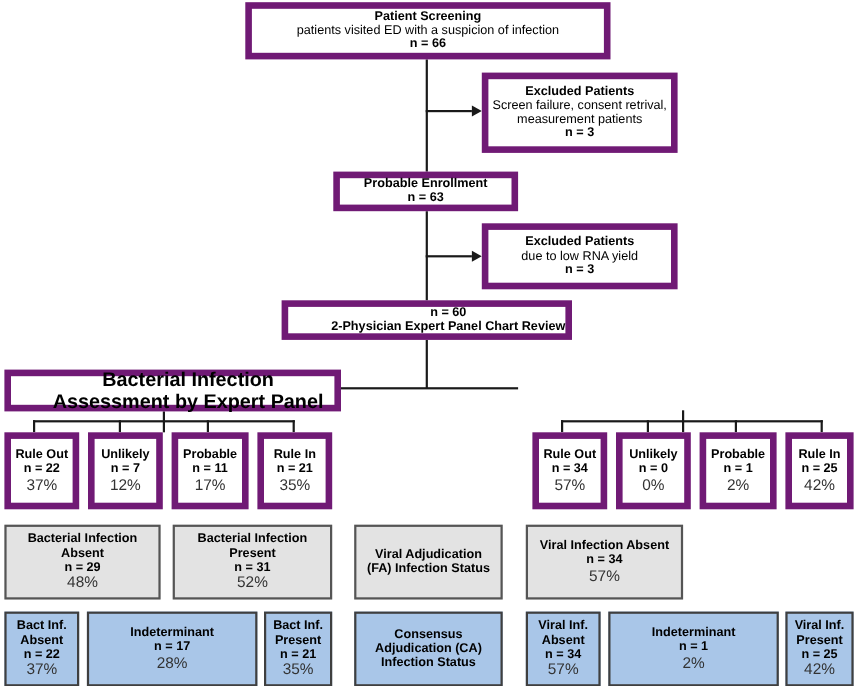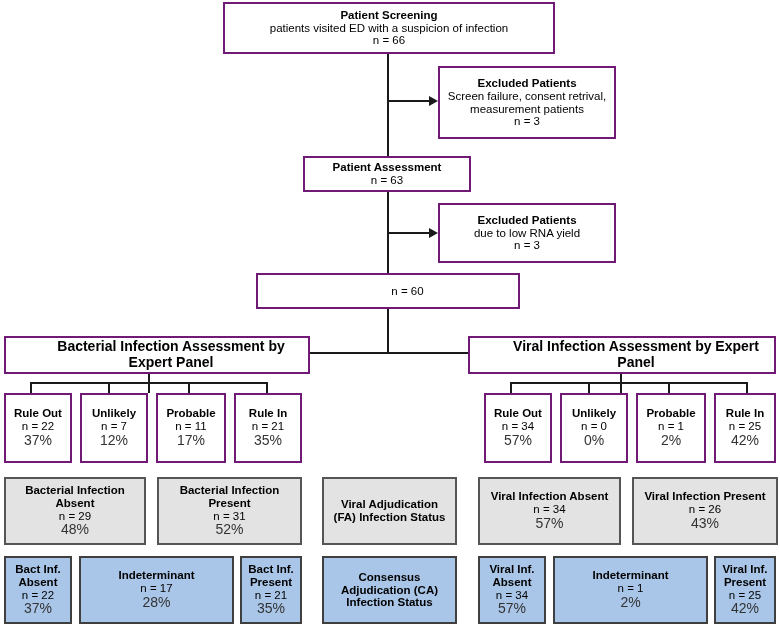--- a/index.html
+++ b/index.html
@@ -14,21 +14,21 @@
   #canvas {
     position: relative;
     width: 780px;
     height: 624px;
     background: #ffffff;
     overflow: hidden;
   }
   .box {
     position: absolute;
     box-sizing: border-box;
-    border: 2px solid #701a75;
+    border: 6px solid #701a75;
     background: #ffffff;
     display: flex;
     flex-direction: column;
     align-items: center;
     justify-content: center;
     text-align: center;
     line-height: 1.12;
     font-size: 11.5px;
   }
   .box.shaded {
@@ -41,21 +41,21 @@
   }
   .ttl {
     font-weight: bold;
     font-size: 11.5px;
   }
   .sub {
     font-weight: normal;
     font-size: 11.5px;
   }
   .nval {
-    font-weight: normal;
+    font-weight: bold;
     font-size: 11.5px;
   }
   .pct {
     font-weight: normal;
     font-size: 14px;
     color: #333;
   }
   .line {
     position: absolute;
     background: #1a1a1a;
@@ -63,21 +63,21 @@
   .vline { width: 2px; }
   .hline { height: 2px; }
   .arrowhead {
     position: absolute;
     width: 0;
     height: 0;
     border-top: 5px solid transparent;
     border-bottom: 5px solid transparent;
     border-left: 9px solid #1a1a1a;
   }
-  .lrg { font-size: 14px; padding-left: 28px; }
+  .lrg { font-size: 18px; padding-left: 28px; }
 </style>
 </head>
 <body>
 
 <div id="canvas">
 
   <div class="line vline" style="left:387px; top:52px; height:106px;"></div>
   <div class="line hline" style="left:387px; top:100px; width:42px;"></div>
   <div class="arrowhead" style="left:429px; top:96px;"></div>
 
@@ -109,41 +109,39 @@
   </div>
 
   <div class="box" style="left:438px; top:66px; width:178px; height:73px;">
     <div class="ttl">Excluded Patients</div>
     <div class="sub">Screen failure, consent retrival,</div>
     <div class="sub">measurement patients</div>
     <div class="nval">n = 3</div>
   </div>
 
   <div class="box" style="left:303px; top:156px; width:168px; height:36px;">
-    <div class="ttl">Patient Assessment</div>
+    <div class="ttl">Probable Enrollment</div>
     <div class="nval">n = 63</div>
   </div>
 
   <div class="box" style="left:438px; top:203px; width:178px; height:60px;">
     <div class="ttl">Excluded Patients</div>
     <div class="sub">due to low RNA yield</div>
     <div class="nval">n = 3</div>
   </div>
 
   <div class="box" style="left:256px; top:273px; width:264px; height:36px;padding-left:39px;">
     <div class="nval">n = 60</div>
+    <div class="ttl">2-Physician Expert Panel Chart Review</div>
   </div>
 
   <div class="box" style="left:4px; top:336px; width:306px; height:38px;">
     <div class="ttl lrg">Bacterial Infection Assessment by Expert Panel</div>
   </div>
 
-  <div class="box" style="left:468px; top:336px; width:308px; height:38px;">
-    <div class="ttl lrg">Viral Infection Assessment by Expert Panel</div>
-  </div>
 
   <div class="box" style="left:4px; top:393px; width:68px; height:70px;">
     <div class="ttl">Rule Out</div>
     <div class="nval">n = 22</div>
     <div class="pct">37%</div>
   </div>
   <div class="box" style="left:80px; top:393px; width:68px; height:70px;">
     <div class="ttl">Unlikely</div>
     <div class="nval">n = 7</div>
     <div class="pct">12%</div>
@@ -198,25 +196,20 @@
     <div class="ttl">Viral Adjudication</div>
     <div class="ttl">(FA) Infection Status</div>
   </div>
 
   <div class="box shaded" style="left:478px; top:477px; width:143px; height:68px;align-items:center;">
     <div class="ttl">Viral Infection Absent</div>
     <div class="nval">n = 34</div>
     <div class="pct">57%</div>
   </div>
 
-  <div class="box shaded" style="left:632px; top:477px; width:146px; height:68px;">
-    <div class="ttl">Viral Infection Present</div>
-    <div class="nval">n = 26</div>
-    <div class="pct">43%</div>
-  </div>
 
   <div class="box blue" style="left:4px; top:556px; width:68px; height:68px;">
     <div class="ttl">Bact Inf.</div>
     <div class="ttl">Absent</div>
     <div class="nval">n = 22</div>
     <div class="pct">37%</div>
   </div>
 
   <div class="box blue" style="left:79px; top:556px; width:155px; height:68px;">
     <div class="ttl">Indeterminant</div>

